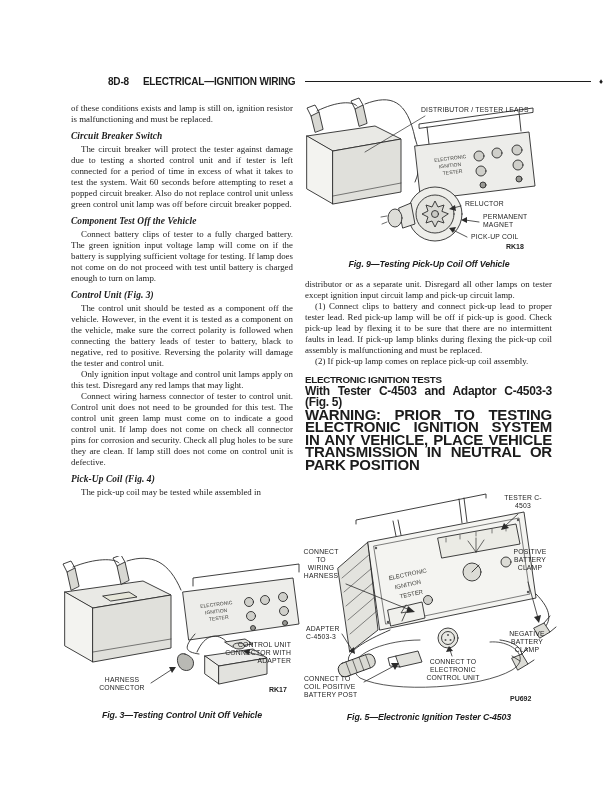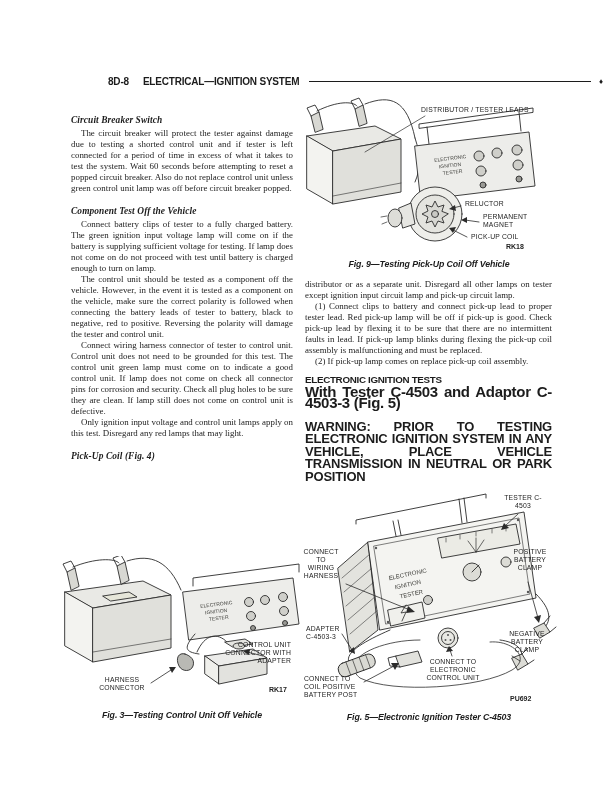--- a/index.html
+++ b/index.html
@@ -9,60 +9,63 @@
   .pagehead{position:absolute;left:60px;top:76px;width:495px;display:flex;align-items:center;
             font-family:"Liberation Sans",sans-serif;font-weight:bold;font-size:10px;letter-spacing:-0.2px;padding-left:48px;}
   .pagehead .pnum{margin-right:14px;white-space:nowrap;}
   .pagehead .ptitle{white-space:nowrap;}
   .pagehead .hrule{flex:1;height:1.6px;background:#1c1c1c;margin:0 8px 0 10px;}
   .pagehead .diamond{font-size:8px;line-height:8px;}
   
   .col{position:absolute;font-size:8.9px;line-height:11px;text-align:justify;}
   .col p{margin:0;text-indent:10px;}
   .col p.noindent{text-indent:0;}
-  .col h3{margin:12px 0 2px 0;font-size:9.4px;font-style:italic;font-weight:bold;letter-spacing:0.1px;}
+  .col h3{margin:6px 0 2px 0;font-size:9.4px;font-style:italic;font-weight:bold;letter-spacing:0.1px;}
   .leftcol{left:71px;top:103px;width:222px;}
   .rightcol{left:305px;top:279px;width:247px;}
   .rightcol h4{margin:7px 0 0 0;font-family:Liberation Sans, sans-serif;font-weight:bold;
                font-size:9.8px;line-height:11.5px;letter-spacing:-0.3px;}
   .rightcol h5{margin:0 0 0 0;font-family:"Liberation Sans",sans-serif;font-weight:bold;
-               font-size:15px;line-height:11.5px;letter-spacing:-0.3px;}
-  .rightcol .warning{margin-top:12px;font-family:"Liberation Sans",sans-serif;font-weight:bold;
-               font-size:13px;line-height:12.5px;letter-spacing:-0.2px;text-indent:0;}
+               font-size:12px;line-height:11.5px;letter-spacing:-0.3px;}
+  .rightcol .warning{margin-top:0;font-family:"Liberation Sans",sans-serif;font-weight:bold;
+               font-size:15px;line-height:12.5px;letter-spacing:-0.2px;text-indent:0;}
   
   .fig{position:absolute;}
   .fig svg{position:absolute;left:0;top:0;}
   .figlabel{position:absolute;font-family:"Liberation Sans",sans-serif;font-size:6.8px;
             line-height:8px;letter-spacing:0.2px;color:#222;}
   .figcode{position:absolute;font-family:"Liberation Sans",sans-serif;font-size:7px;font-weight:bold;color:#222;}
   .caption{position:absolute;text-align:center;font-family:"Liberation Sans",sans-serif;
            font-weight:bold;font-style:italic;font-size:8.8px;letter-spacing:-0.1px;}
   .ta-r{text-align:right}.ta-c{text-align:center}
 </style>
 </head>
 <body>
 
 <div class="page">
 
   <div class="pagehead">
     <span class="pnum">8D-8</span>
-    <span class="ptitle">ELECTRICAL—IGNITION SYSTEM</span>
+    <span class="ptitle">ELECTRICAL—IGNITION WIRING</span>
     <span class="hrule"></span>
     <span class="diamond">♦</span>
   </div>
 
   <div class="col leftcol">
+    <p class="noindent">of these conditions exists and lamp is still on, ignition resistor is malfunctioning and must be replaced.</p>
     <h3>Circuit Breaker Switch</h3>
     <p>The circuit breaker will protect the tester against damage due to testing a shorted control unit and if tester is left connected for a period of time in excess of what it takes to test the system. Wait 60 seconds before attempting to reset a popped circuit breaker. Also do not replace control unit unless green control unit lamp was off before circuit breaker popped.</p>
     <h3>Component Test Off the Vehicle</h3>
     <p>Connect battery clips of tester to a fully charged battery. The green ignition input voltage lamp will come on if the battery is supplying sufficient voltage for testing. If lamp does not come on do not proceed with test until battery is charged enough to turn on lamp.</p>
+    <h3>Control Unit (Fig. 3)</h3>
     <p>The control unit should be tested as a component off the vehicle. However, in the event it is tested as a component on the vehicle, make sure the correct polarity is followed when connecting the battery leads of tester to battery, black to negative, red to positive. Reversing the polarity will damage the tester and control unit.</p>
+    <p>Only ignition input voltage and control unit lamps apply on this test. Disregard any red lamps that may light.</p>
     <p>Connect wiring harness connector of tester to control unit. Control unit does not need to be grounded for this test. The control unit green lamp must come on to indicate a good control unit. If lamp does not come on check all connector pins for corrosion and security. Check all plug holes to be sure they are clean. If lamp still does not come on control unit is defective.</p>
-    <p>Only ignition input voltage and control unit lamps apply on this test. Disregard any red lamps that may light.</p>
     <h3>Pick-Up Coil (Fig. 4)</h3>
+    <p>The pick-up coil may be tested while assembled in</p>
   </div>
 
   <div class="fig" style="left:57px;top:556px;width:255px;height:150px;">
     <svg width="255" height="150" viewBox="0 0 255 150">
       <g stroke="#2b2b2b" stroke-width="0.9" fill="none" stroke-linejoin="round" stroke-linecap="round">
 
         <g>
           <polygon points="8,36 86,25 114,39 36,52" fill="#e9e9e5"></polygon>
           <polygon points="8,36 36,52 36,106 8,90" fill="#f3f3f0"></polygon>
           <polygon points="36,52 114,39 114,92 36,106" fill="#e0e0db"></polygon>

